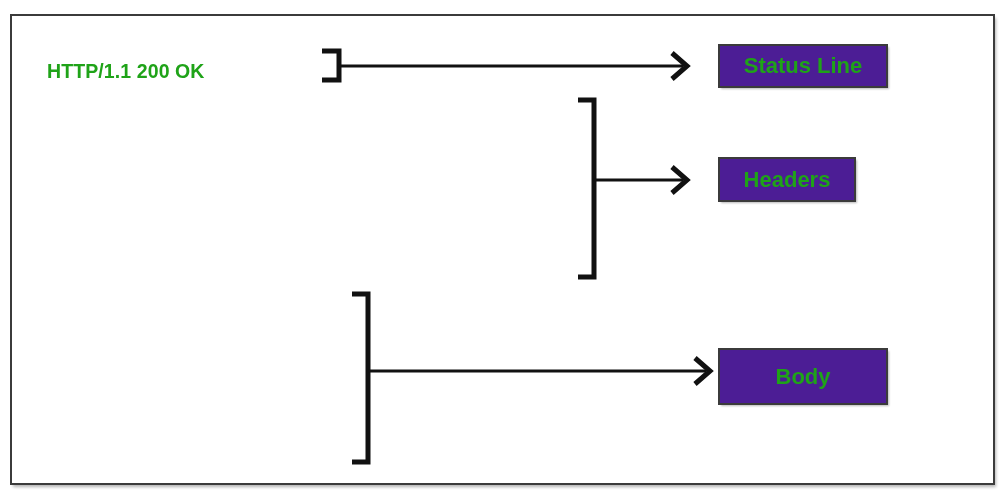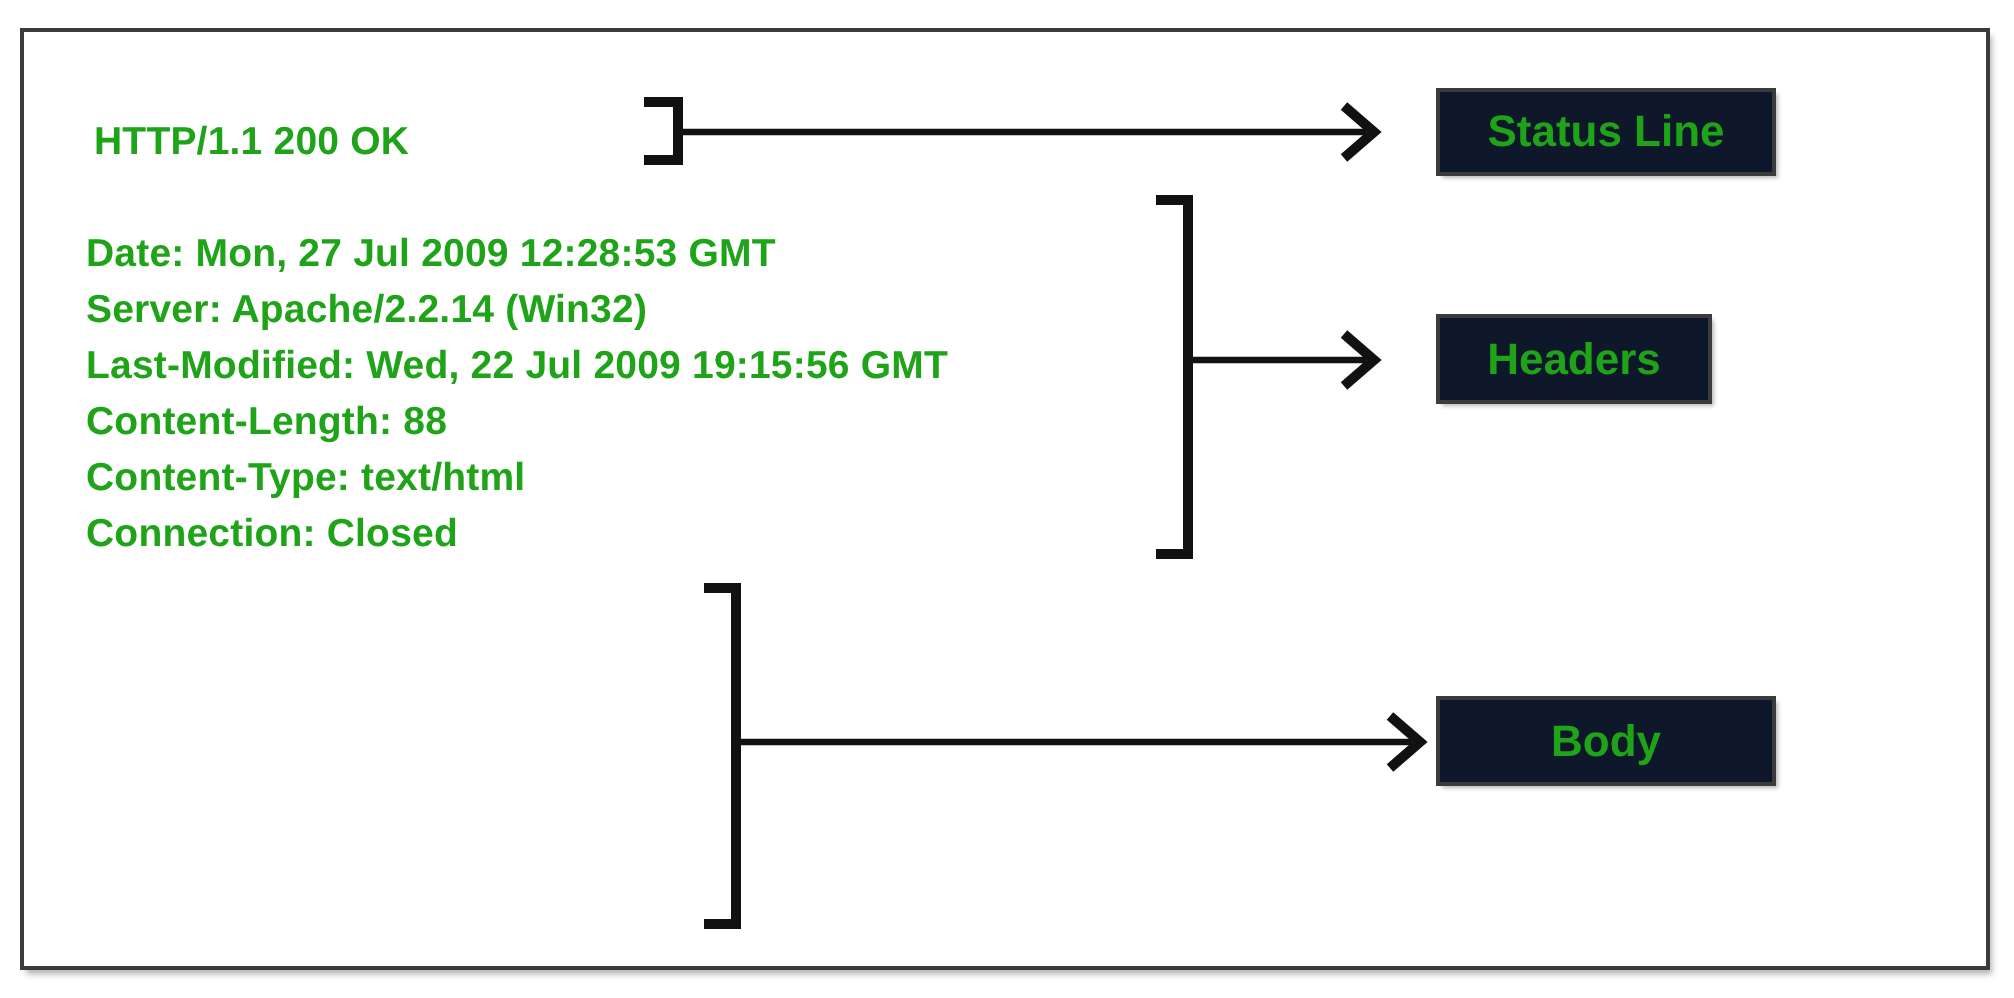--- a/index.html
+++ b/index.html
@@ -48,31 +48,31 @@
 
   #status-line-text { left: 47px; top: 57px; }
   #headers-text     { left: 43px; top: 113px; }
   #body-text        { left: 43px; top: 315px; }
 
   
   .label-box {
     position: absolute;
     box-sizing: border-box;
     border: 2px solid #3b3b3b;
-    background: #0f172a;
+    background: #4c1d95;
     color: #1fa318;
     font-size: 22px;
     display: flex;
     align-items: center;
     justify-content: center;
     box-shadow: 2px 2px 2px -1px rgba(0,0,0,0.28);
   }
   #box-status-line { left: 718px; top: 44px;  width: 170px; height: 44px; }
   #box-headers     { left: 718px; top: 157px; width: 138px; height: 45px; }
-  #box-body        { left: 718px; top: 348px; width: 170px; height: 45px; }
+  #box-body        { left: 718px; top: 348px; width: 170px; height: 57px; }
 
   
   #connectors {
     position: absolute;
     left: 0;
     top: 0;
     width: 1007px;
     height: 499px;
     pointer-events: none;
   }
@@ -94,26 +94,20 @@
 </style>
 </head>
 <body>
 
 <div id="canvas">
 
   <div class="frame"></div>
 
   <div class="msg-text" id="status-line-text">HTTP/1.1 200 OK</div>
 
-  <div class="msg-text" id="headers-text">Date: Mon, 27 Jul 2009 12:28:53 GMT
-Server: Apache/2.2.14 (Win32)
-Last-Modified: Wed, 22 Jul 2009 19:15:56 GMT
-Content-Length: 88
-Content-Type: text/html
-Connection: Closed</div>
 
 
   <svg id="connectors" viewBox="0 0 1007 499">
 
     <g>
       <polyline points="322,51 339,51 339,80 322,80"></polyline>
       <line class="arrow-shaft" x1="339" y1="66" x2="683" y2="66"></line>
       <polyline class="arrow-head" points="672,53 687,66 672,79"></polyline>
     </g>
 

